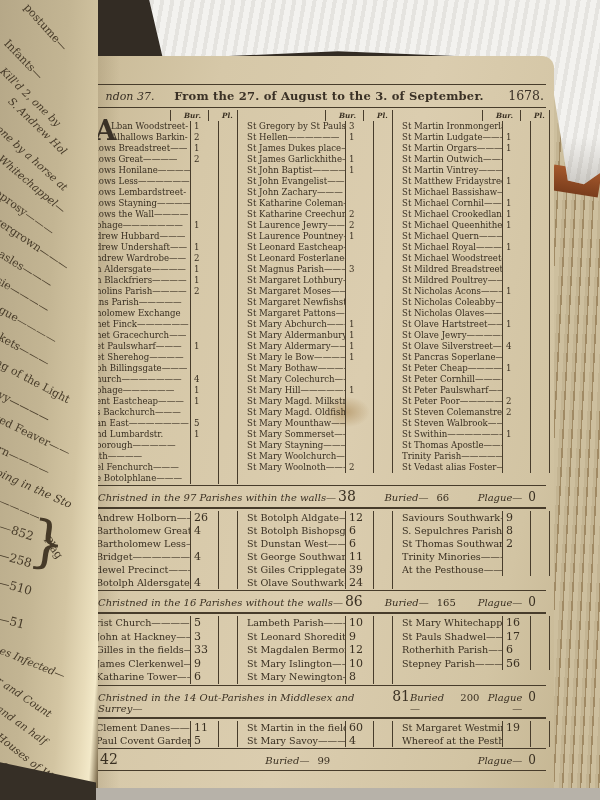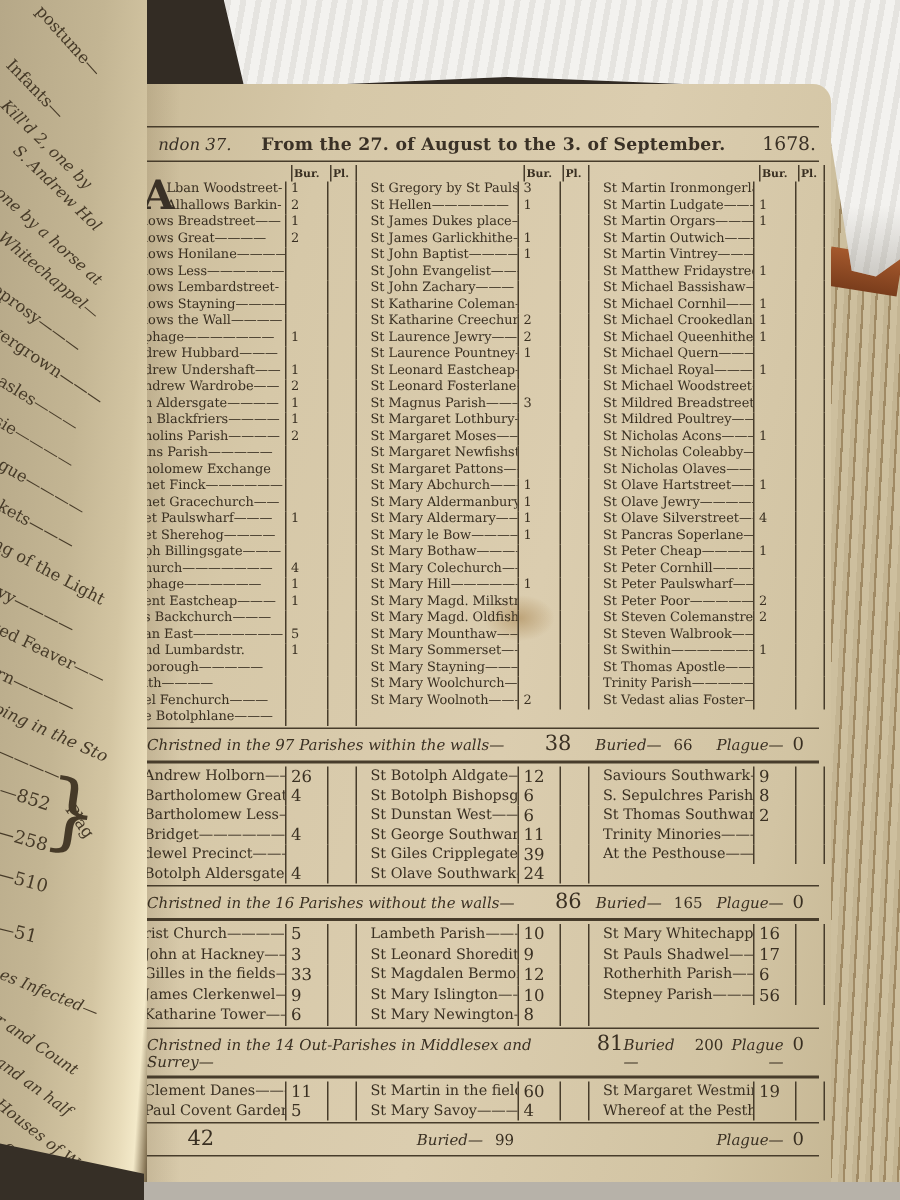--- a/index.html
+++ b/index.html
@@ -45,29 +45,29 @@
   .row{display:flex;align-items:baseline;color:rgba(48,39,26,0.95);}
   .s0 .row{height:11px;font-size:8.6px;line-height:11px;}
   .s1 .row{height:13px;font-size:9.6px;line-height:13px;}
   .s2 .row{height:13.5px;font-size:9.6px;line-height:13.5px;}
   .s3 .row{height:13px;font-size:9.6px;line-height:13px;}
   .name{flex:1;white-space:nowrap;overflow:hidden;}
   .bur,.pl{border-left:1px solid var(--inkline);align-self:stretch;}
   .bur{width:24px;padding-left:3px;}
   .pl{width:15px;border-right:1px solid var(--inkline);padding-left:3px;}
   .s1 .bur,.s2 .bur,.s3 .bur{font-size:11px;}
-  .colhead .bur,.colhead .pl{font-size:7.2px;font-weight:bold;padding-left:1px;}
+  .colhead .bur,.colhead .pl{font-size:7.2px;font-style:italic;font-weight:bold;padding-left:13px;}
   .indent{padding-left:15px;}
   .dropcap{position:absolute;left:-1px;top:10px;font-size:27px;line-height:22px;font-weight:bold;}
 
   .summary{display:flex;align-items:baseline;border-top:1.2px solid var(--inkline);border-bottom:2px solid var(--inkline);
            padding:2px 4px 3px 2px;margin-top:1px;font-size:10px;color:rgba(48,39,26,0.95);}
   .summary:last-child{border-bottom:1.4px solid var(--inkline);}
   .sum-label{font-style:italic;}
-  .sum-val{font-size:14px;margin-left:27px;}
+  .sum-val{font-size:14px;margin-left:2px;}
   .sum-blabel{margin-left:auto;font-style:italic;}
   .sum-bval{font-size:10px;margin-left:8px;}
   .sum-plabel{margin-left:auto;font-style:italic;text-align:right;}
   .sum-pval{font-size:12px;margin-left:6px;margin-right:6px;}
 
   .floor{position:absolute;left:64px;right:0;bottom:0;height:12px;background:#b7b2a9;z-index:4;}
   .corner{position:absolute;left:0;bottom:0;width:96px;height:46px;background:#362f26;z-index:4;
           clip-path:polygon(0 18%,100% 62%,100% 100%,0 100%);}
 </style>
 </head>

